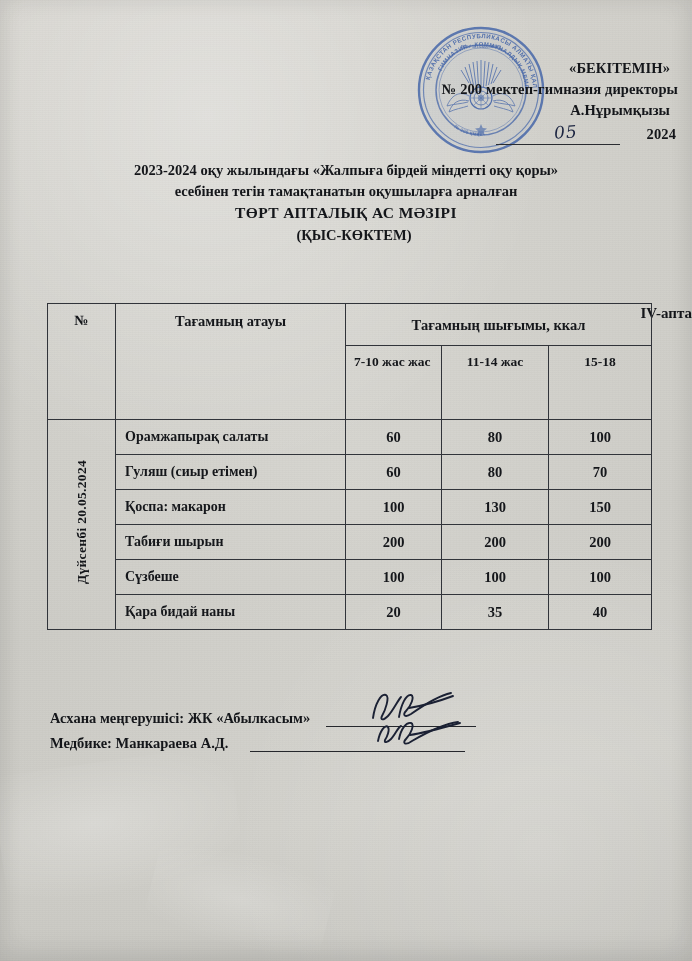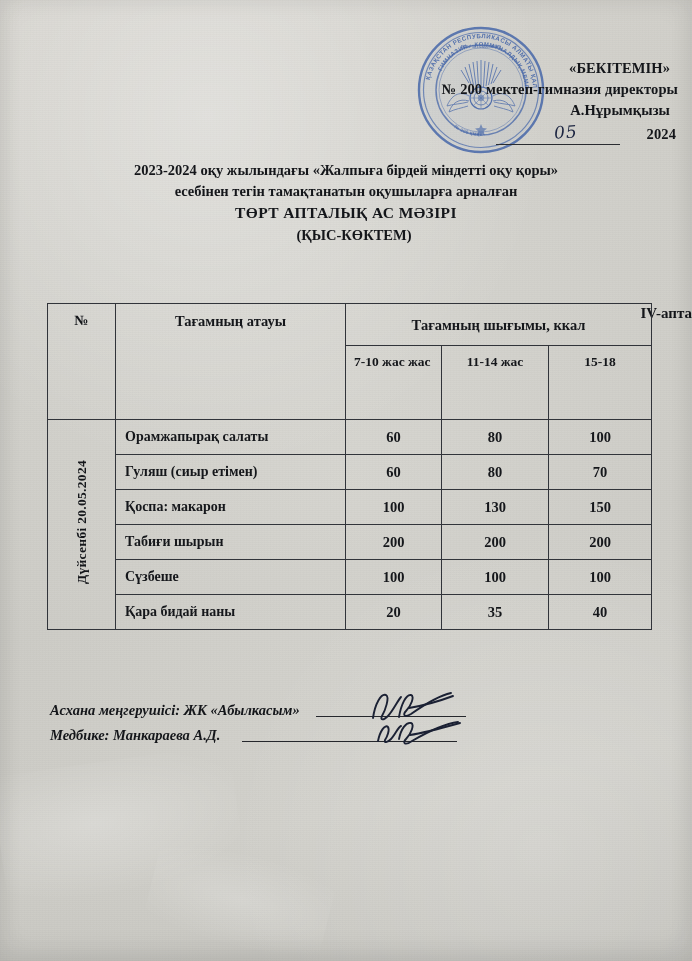--- a/index.html
+++ b/index.html
@@ -222,24 +222,23 @@
   .footer {
     position: absolute;
     left: 50px;
     top: 702px;
     width: 600px;
     font-weight: bold;
     font-size: 14.5px;
   }
   .sig-row {
     display: flex;
-    align-items: flex-start;
+    align-items: flex-end;
     height: 25px;
     position: relative;
-    font-style: italic;
   }
   .sig-row .lbl { white-space: nowrap; }
   .sig-row .rule {
     flex: 0 0 auto;
     border-bottom: 1.4px solid #25272c;
     height: 14px;
   }
   .sig-row.r1 .rule { width: 150px; margin-left: 16px; }
   .sig-row.r2 .rule { width: 215px; margin-left: 22px; }
   .sig-row.r2 { }

